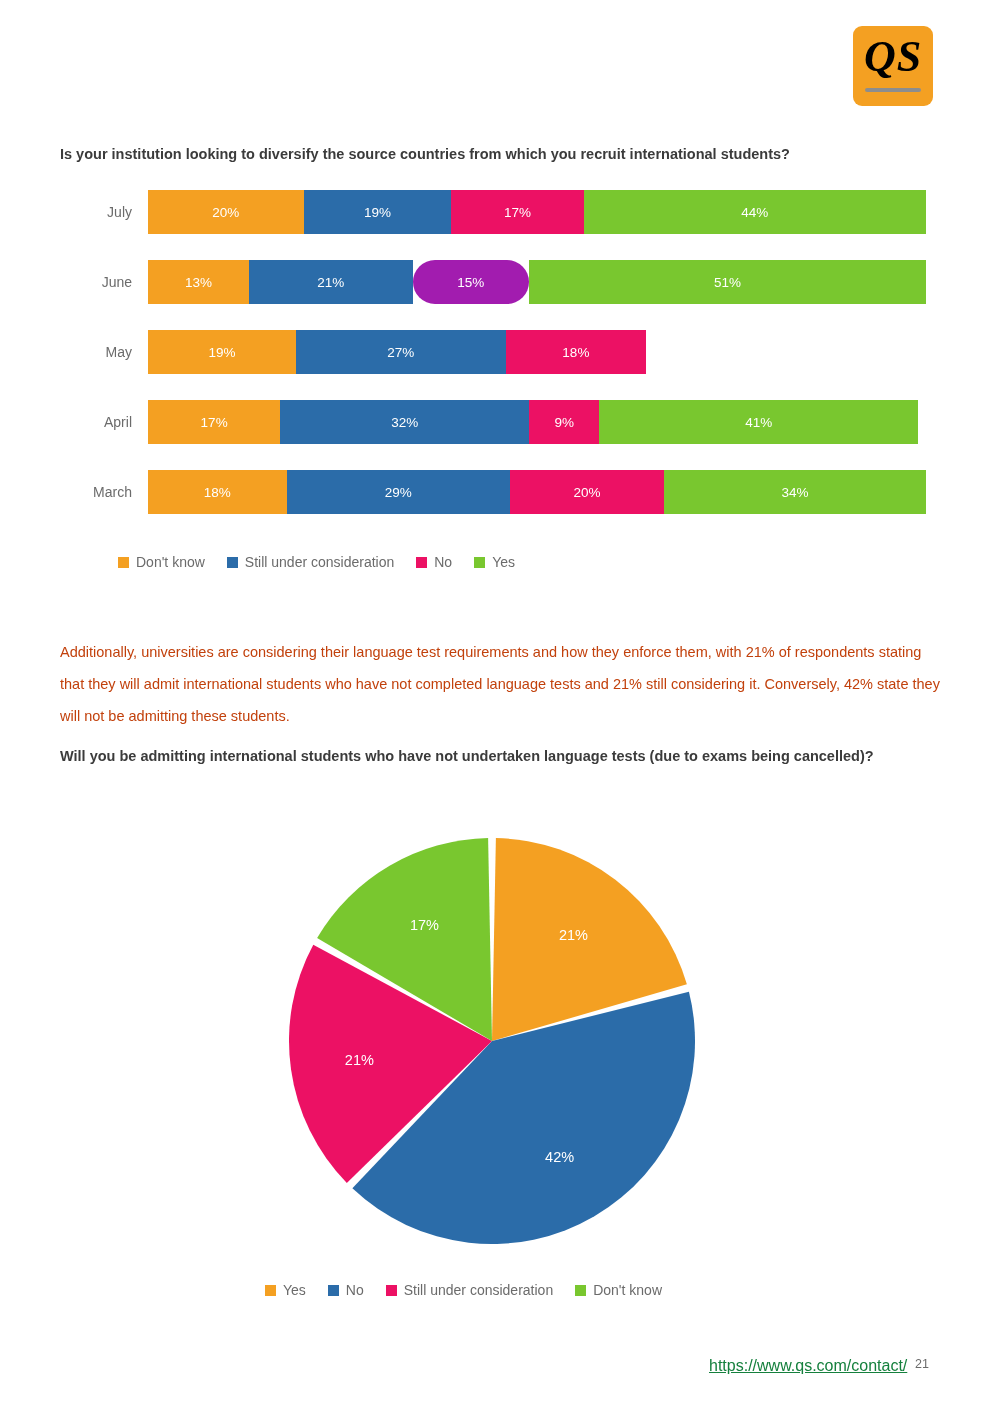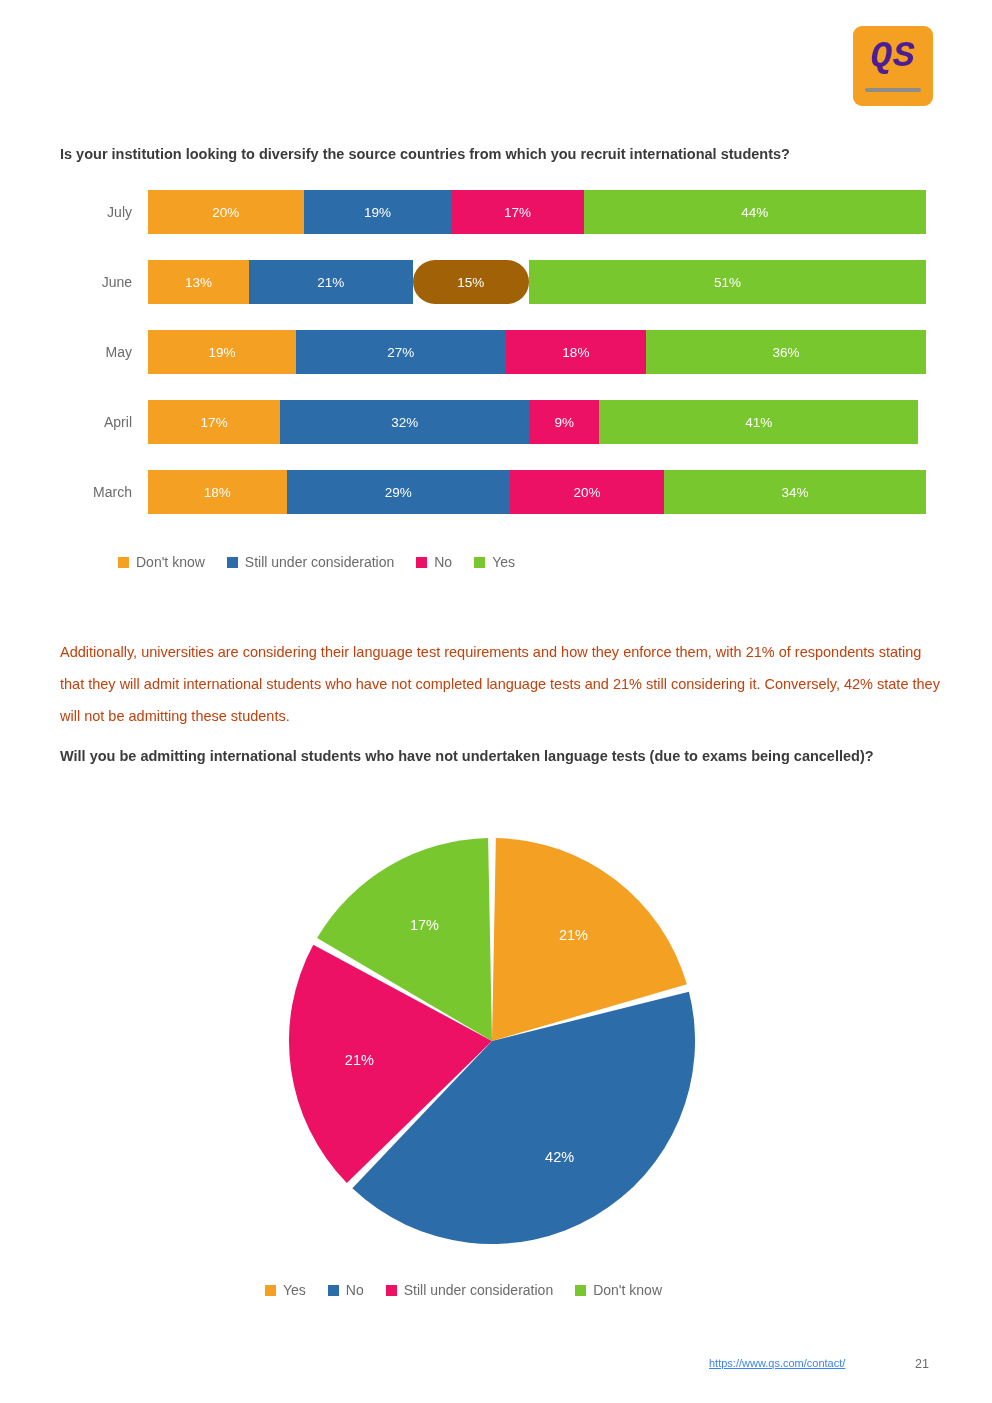--- a/index.html
+++ b/index.html
@@ -7,22 +7,22 @@
     width:992px;height:1403px;background:#ffffff;
     font-family:"Liberation Sans", sans-serif;
     color:#58595b;position:relative;overflow:hidden;
   }
   .page{position:absolute;inset:0;}
 
   
   .logo{position:absolute;left:853px;top:26px;width:80px;height:80px;
         background:#F4A022;border-radius:9px;}
   .logo .qs{position:absolute;left:0;right:0;top:4px;text-align:center;
-        font-family:Liberation Mono, monospace;font-weight:bold;font-style:italic;
-        font-size:36px;color:#4c1d95;letter-spacing:1px;line-height:54px;}
+        font-family:Liberation Serif, serif;font-weight:bold;font-style:italic;
+        font-size:44px;color:#000000;letter-spacing:1px;line-height:54px;}
   .logo .underline{position:absolute;left:12px;right:12px;bottom:14px;height:4px;
         background:#8d8d8d;border-radius:2px;}
 
   
   .q-heading{position:absolute;left:60px;width:880px;
         font-size:14.5px;font-weight:bold;color:#3b3b3b;line-height:24px;}
   #heading-1{top:142px;}
   #heading-2{top:744px;}
   .body-copy{position:absolute;left:60px;top:636px;width:880px;
         font-size:14.5px;line-height:32px;color:#c2410c;}
@@ -45,22 +45,22 @@
   #legend-bars{left:118px;top:554px;}
   #legend-pie{left:265px;top:1282px;}
 
   
   .pie-wrap{position:absolute;left:289px;top:838px;width:406px;height:406px;}
   .pie-svg{display:block;}
   .pie-label{font-size:14.5px;fill:#ffffff;
         font-family:"Liberation Sans", sans-serif;}
 
   
-  .footer-url{position:absolute;left:709px;top:1357px;font-size:11px;
-        color:#3b82f6;}
+  .footer-url{position:absolute;left:709px;top:1357px;font-size:16px;
+        color:#15803d;}
   .footer-page{position:absolute;left:915px;top:1357px;font-size:12.5px;
         color:#6b6b6b;}
 </style>
 </head>
 <body>
 
 <div class="page">
 
   <div class="logo">
     <div class="qs">QS</div>
@@ -77,31 +77,30 @@
           <div class="bar-seg" style="width: 19%; background: rgb(43, 108, 169);">19%</div>
           <div class="bar-seg" style="width: 17%; background: rgb(236, 17, 100);">17%</div>
           <div class="bar-seg" style="width: 44%; background: rgb(121, 199, 47);">44%</div>
         </div>
       </div>
       <div class="bar-row" style="top: 70px;">
         <div class="bar-row-label">June</div>
         <div class="bar-track">
           <div class="bar-seg" style="width: 13%; background: rgb(244, 160, 34);">13%</div>
           <div class="bar-seg" style="width: 21%; background: rgb(43, 108, 169);">21%</div>
-          <div class="bar-seg" style="width: 15%; background: #a16207; border-radius: 22px;">15%</div>
+          <div class="bar-seg" style="width: 15%; background: #a21caf; border-radius: 22px;">15%</div>
           <div class="bar-seg" style="width: 51%; background: rgb(121, 199, 47);">51%</div>
         </div>
       </div>
       <div class="bar-row" style="top: 140px;">
         <div class="bar-row-label">May</div>
         <div class="bar-track">
           <div class="bar-seg" style="width: 19%; background: rgb(244, 160, 34);">19%</div>
           <div class="bar-seg" style="width: 27%; background: rgb(43, 108, 169);">27%</div>
           <div class="bar-seg" style="width: 18%; background: rgb(236, 17, 100);">18%</div>
-          <div class="bar-seg" style="width: 36%; background: rgb(121, 199, 47);">36%</div>
         </div>
       </div>
       <div class="bar-row" style="top: 210px;">
         <div class="bar-row-label">April</div>
         <div class="bar-track">
           <div class="bar-seg" style="width: 17%; background: rgb(244, 160, 34);">17%</div>
           <div class="bar-seg" style="width: 32%; background: rgb(43, 108, 169);">32%</div>
           <div class="bar-seg" style="width: 9%; background: rgb(236, 17, 100);">9%</div>
           <div class="bar-seg" style="width: 41%; background: rgb(121, 199, 47);">41%</div>
         </div>

